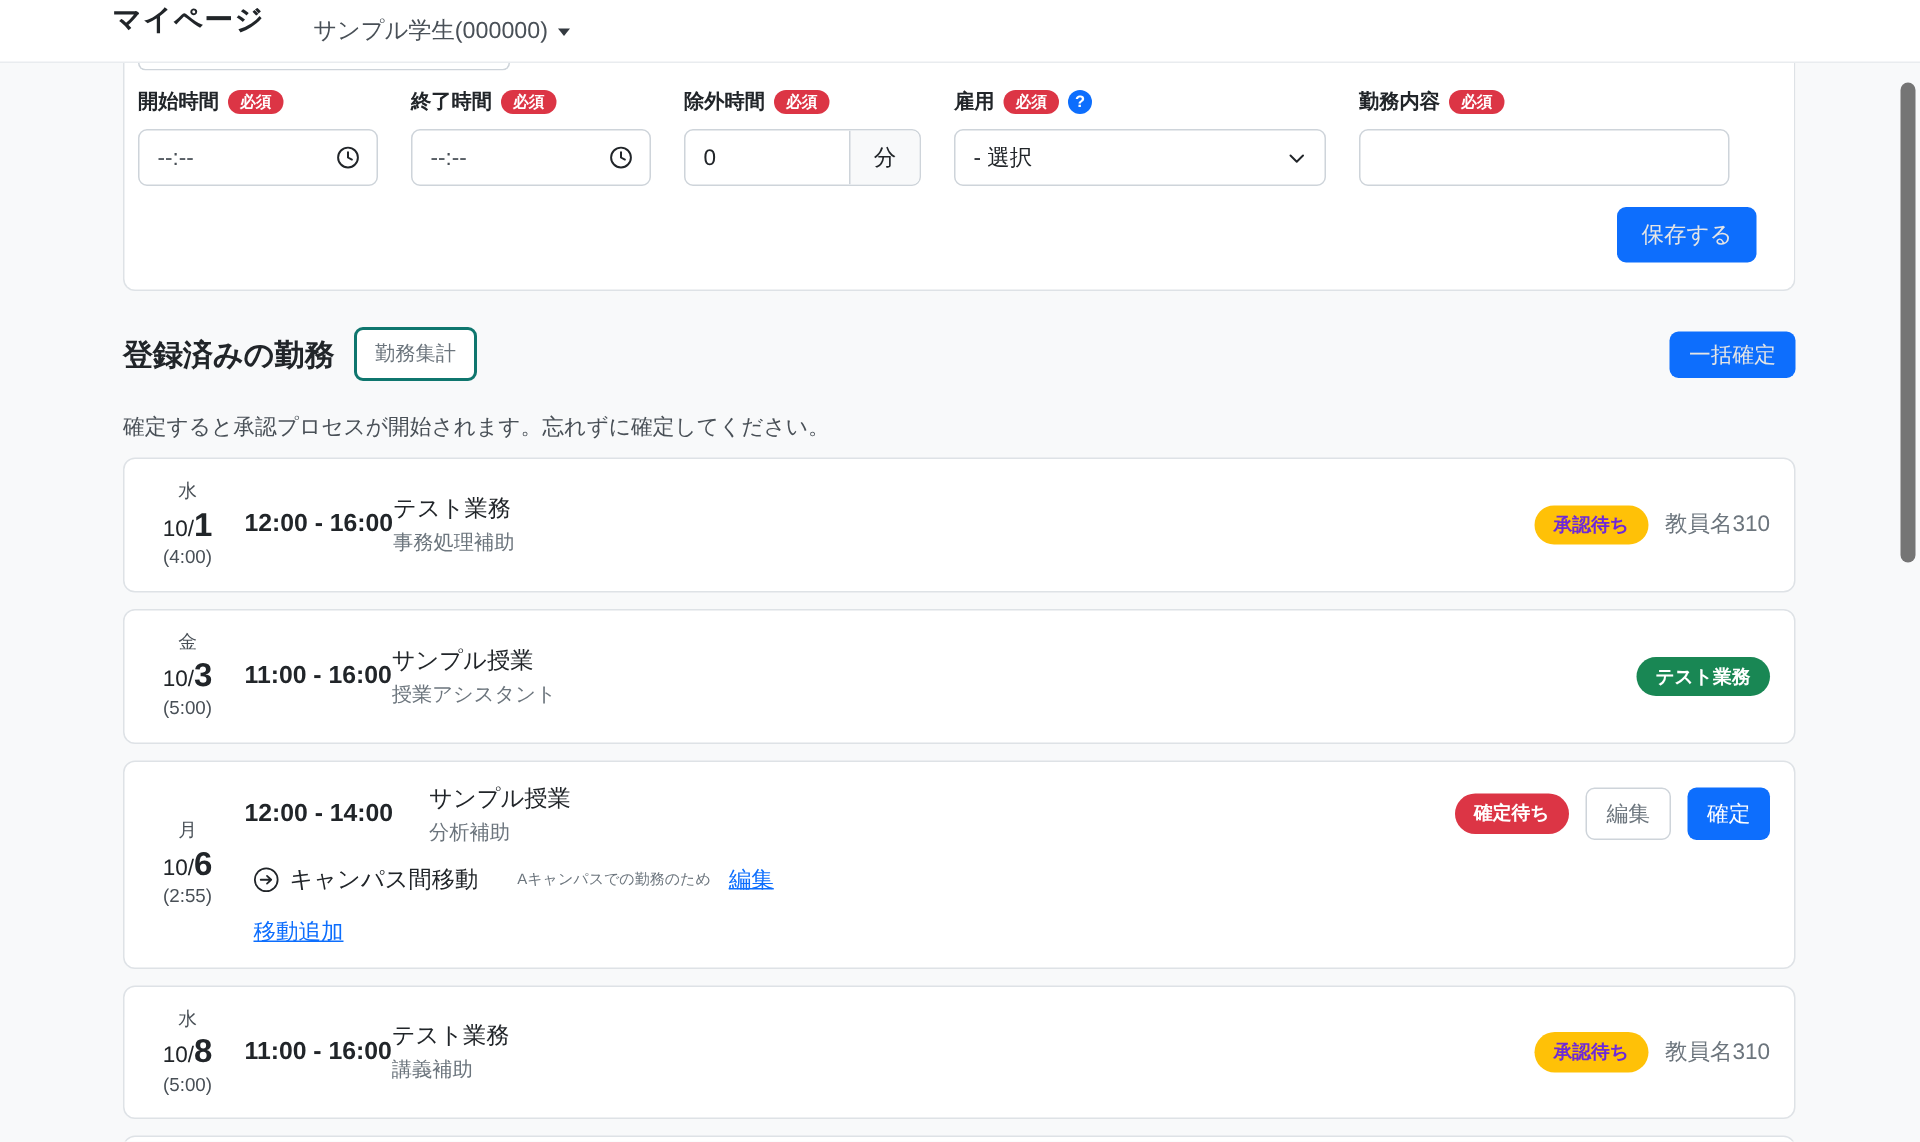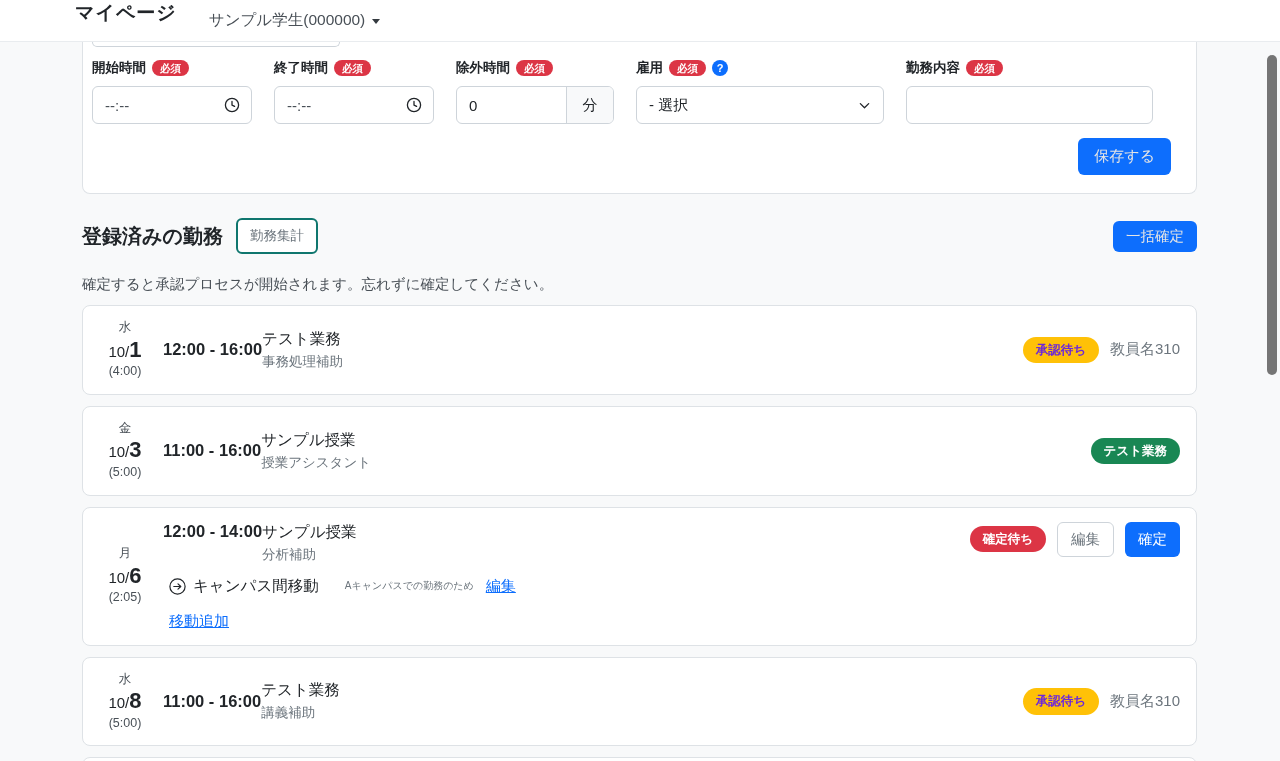--- a/index.html
+++ b/index.html
@@ -102,21 +102,21 @@
   .badge {
     border-radius:50px; font-size:12.5px; font-weight:bold; padding:5px 13px;
     line-height:1.3; white-space:nowrap;
   }
   .badge-warning { background:#ffc107; color:#6d28d9; }
   .badge-success { background:#198754; color:#fff; }
   .badge-danger  { background:#dc3545; color:#fff; }
   .approver { font-size:15px; color:#6c757d; white-space:nowrap; }
   
   .entry-body { flex:1; margin-left:12px; }
-  .line1 { display:flex; align-items:flex-start; }
+  .line1 { display:flex; align-items:center;gap:24px; }
   .line1 .time-range { margin-left:0; }
   .btn-sm-outline {
     background:#fff; border:1px solid #ced4da; color:#6c757d; border-radius:6px;
     font-size:14.5px; font-family:inherit; padding:7px 13px; cursor:pointer;
   }
   .btn-sm-primary {
     background:#0d6efd; color:#fff; border:none; border-radius:6px;
     font-size:14.5px; font-family:inherit; padding:8px 13px; cursor:pointer;
   }
   .transfer-line { display:flex; align-items:center; margin-top:12px; margin-left:6px; font-size:15.5px; }
@@ -266,21 +266,21 @@
     </div>
     <div class="entry-right">
       <span class="badge badge-success">テスト業務</span>
     </div>
   </div>
 
   <div class="entry-card">
     <div class="date-block">
       <div class="weekday">月</div>
       <div class="date-line"><span>10/</span><span class="day">6</span></div>
-      <div class="hours">(2:05)</div>
+      <div class="hours">(2:55)</div>
     </div>
     <div class="entry-body">
       <div class="line1">
         <div class="time-range">12:00 - 14:00</div>
         <div class="titles">
           <div class="job-title">サンプル授業</div>
           <div class="job-subtitle">分析補助</div>
         </div>
         <div class="entry-right">
           <span class="badge badge-danger">確定待ち</span>

